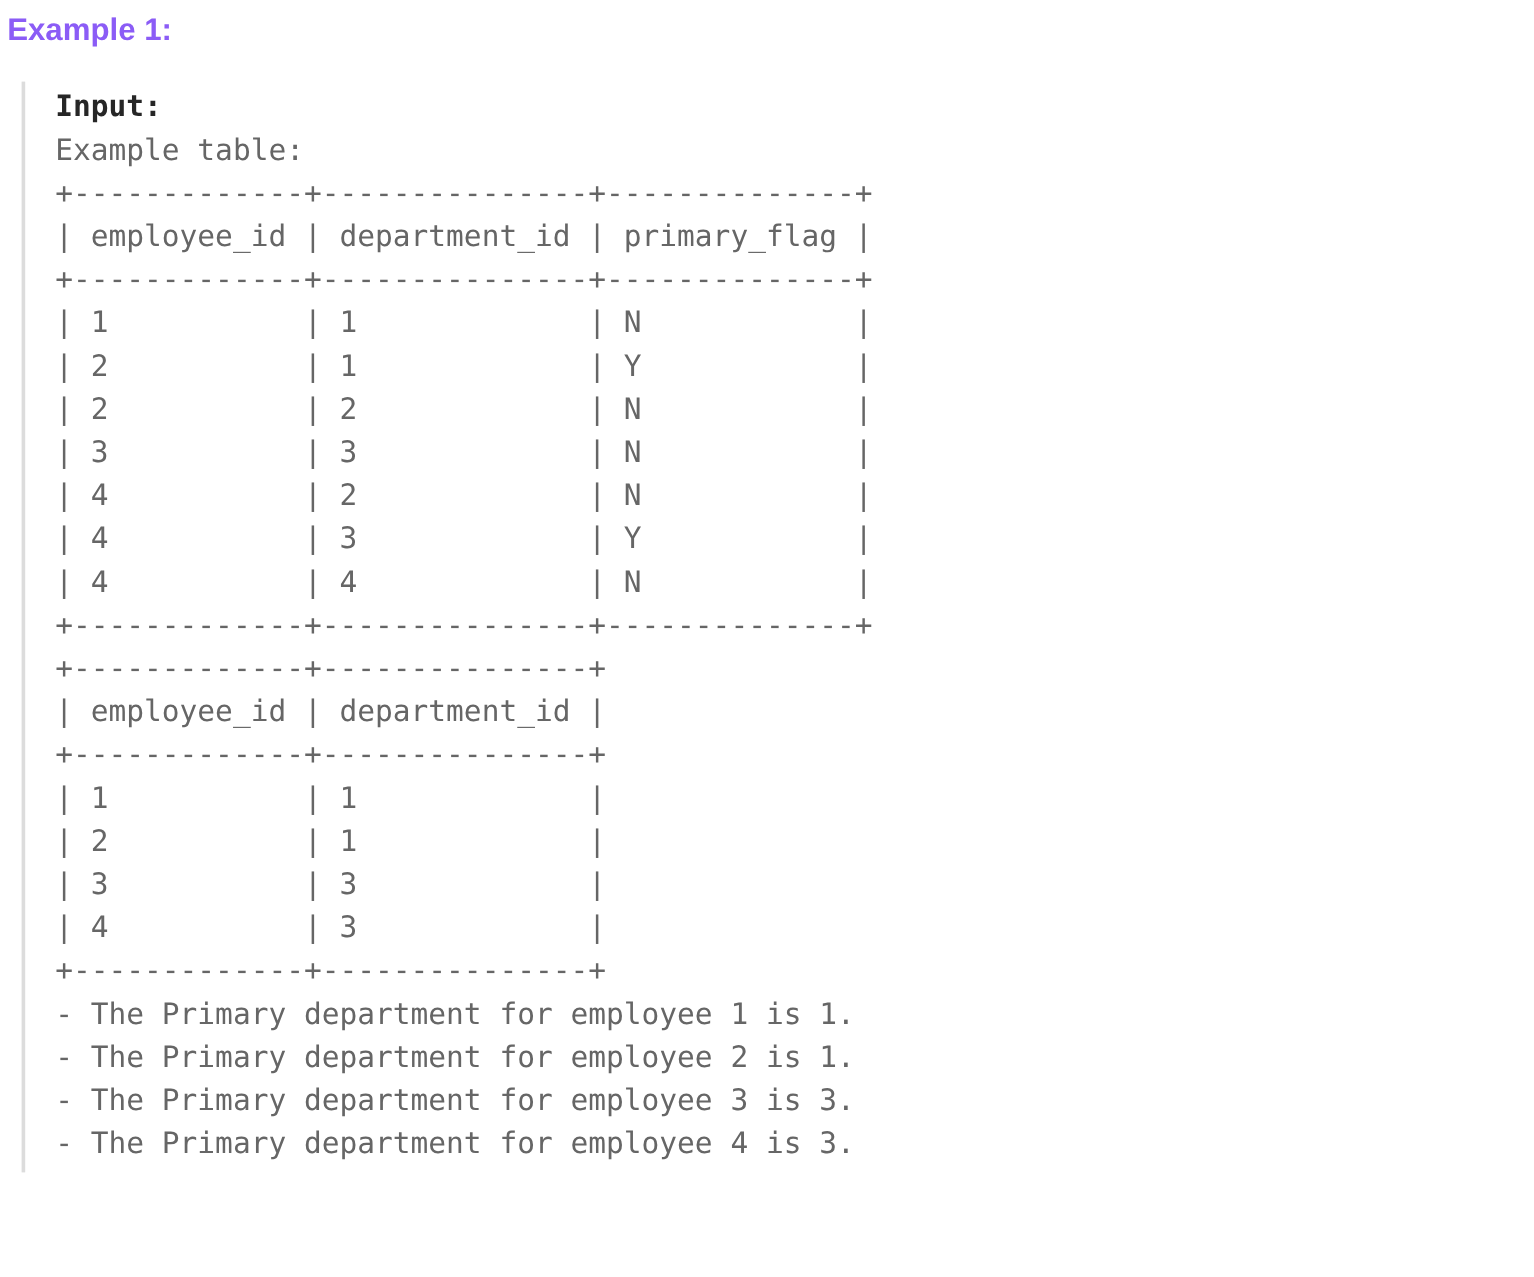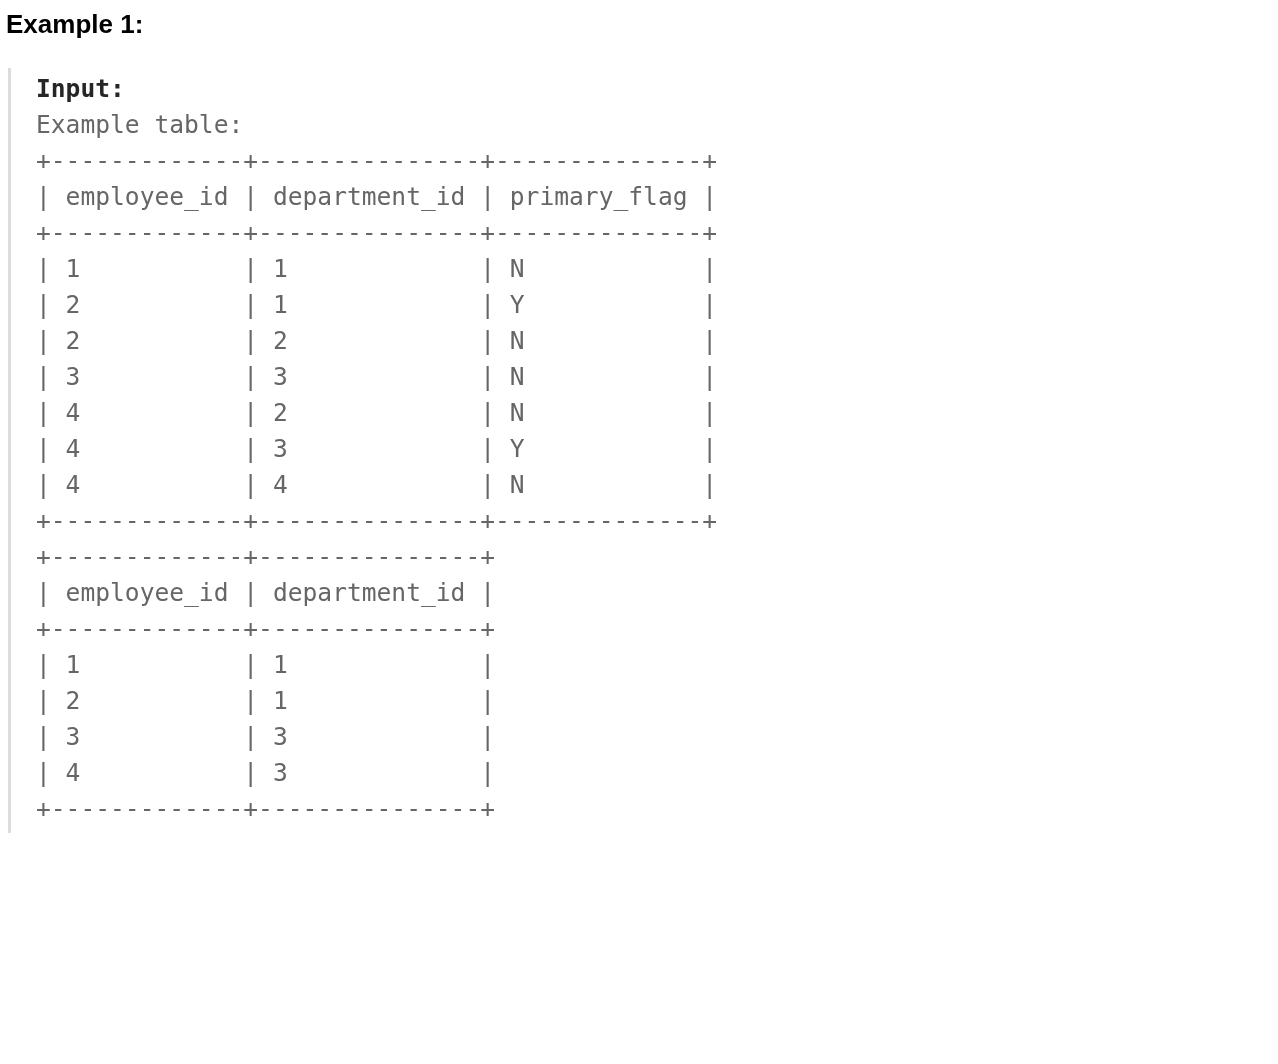--- a/index.html
+++ b/index.html
@@ -13,25 +13,25 @@
     width: 1278px;
     min-height: 1064px;
     padding: 8px 24px 20px 6px;
     background: #ffffff;
   }
   .example-title {
     font-family: "Liberation Sans", sans-serif;
     font-weight: 700;
     font-size: 26px;
     line-height: 32px;
-    color: #000000;
+    color: #8b5cf6;
     margin: 0;
   }
   .example-pre {
-    margin: 28px 0 0 2px;
+    margin: 28px 0 0 12px;
     border-left: 3px solid #dcdcdc;
     padding: 3px 0 6px 25px;
     font-family: "DejaVu Sans Mono", "Liberation Mono", monospace;
     font-size: 24.6px;
     line-height: 36px;
     color: #666666;
     white-space: pre;
   }
   .example-pre .label {
     display: block;
@@ -57,14 +57,17 @@
 | 4           | 2             | N            |
 | 4           | 3             | Y            |
 | 4           | 4             | N            |
 +-------------+---------------+--------------+</span><span class="block" id="output-table-ascii">+-------------+---------------+
 | employee_id | department_id |
 +-------------+---------------+
 | 1           | 1             |
 | 2           | 1             |
 | 3           | 3             |
 | 4           | 3             |
-+-------------+---------------+</span></pre>
++-------------+---------------+</span><span class="block" id="explanation-lines">- The Primary department for employee 1 is 1.
+- The Primary department for employee 2 is 1.
+- The Primary department for employee 3 is 3.
+- The Primary department for employee 4 is 3.</span></pre>
 </div>
 
 </body></html>

